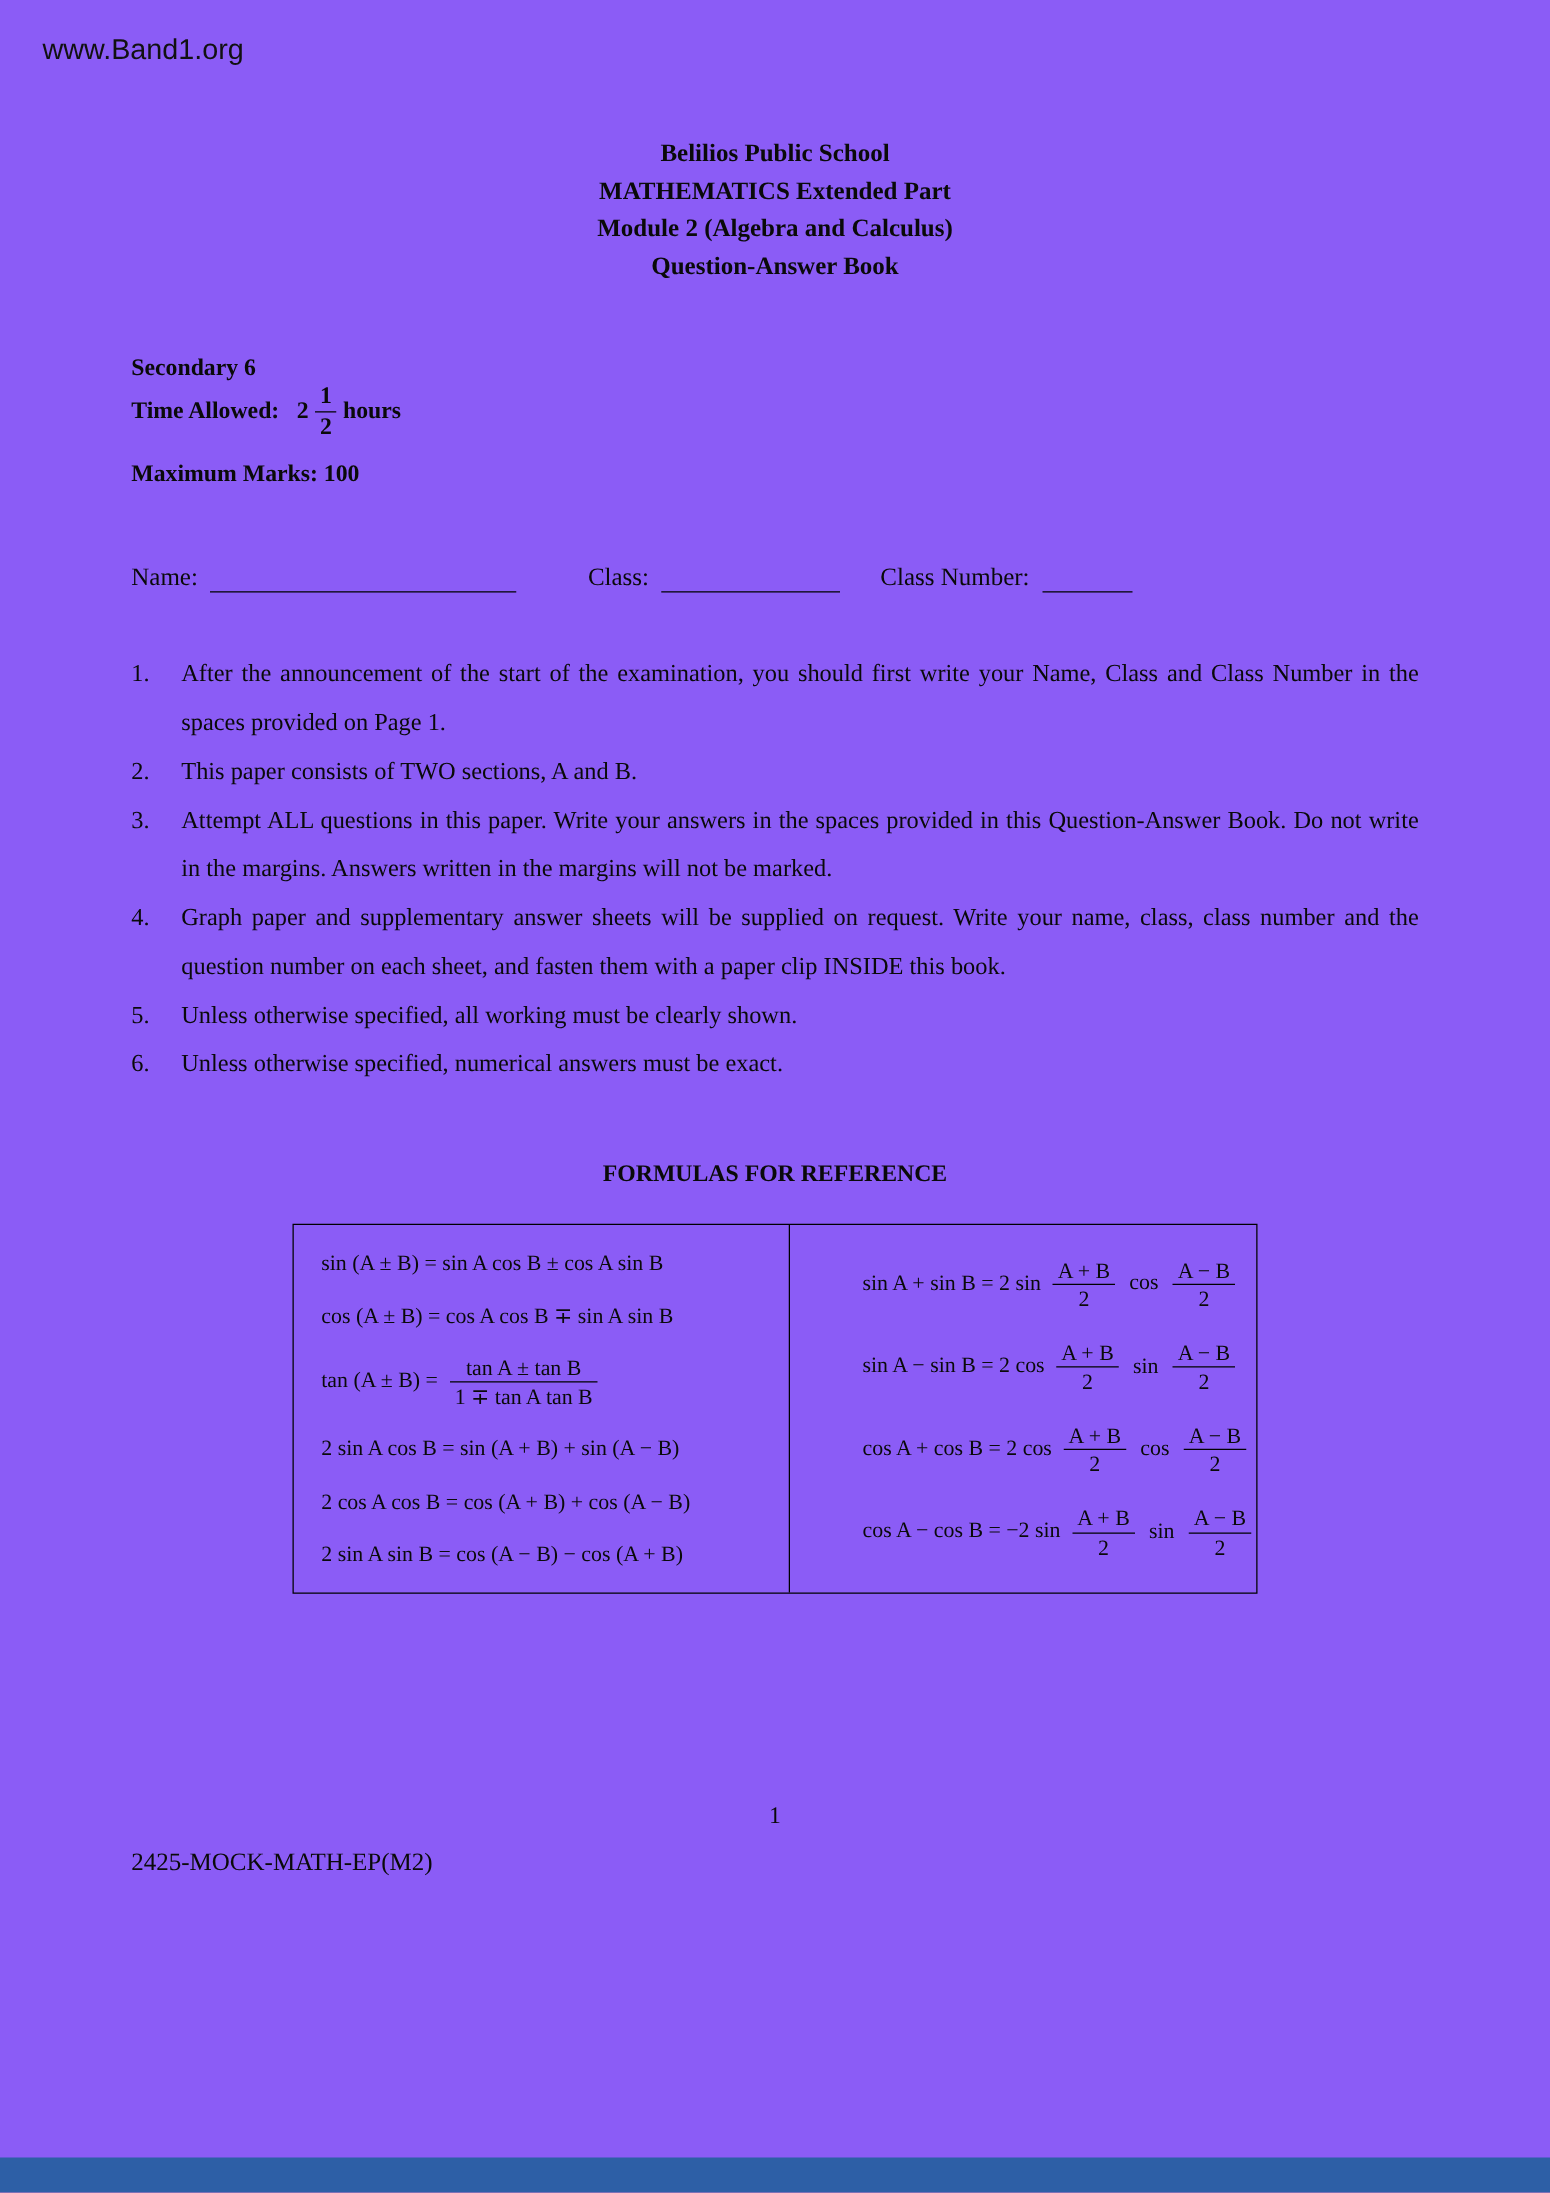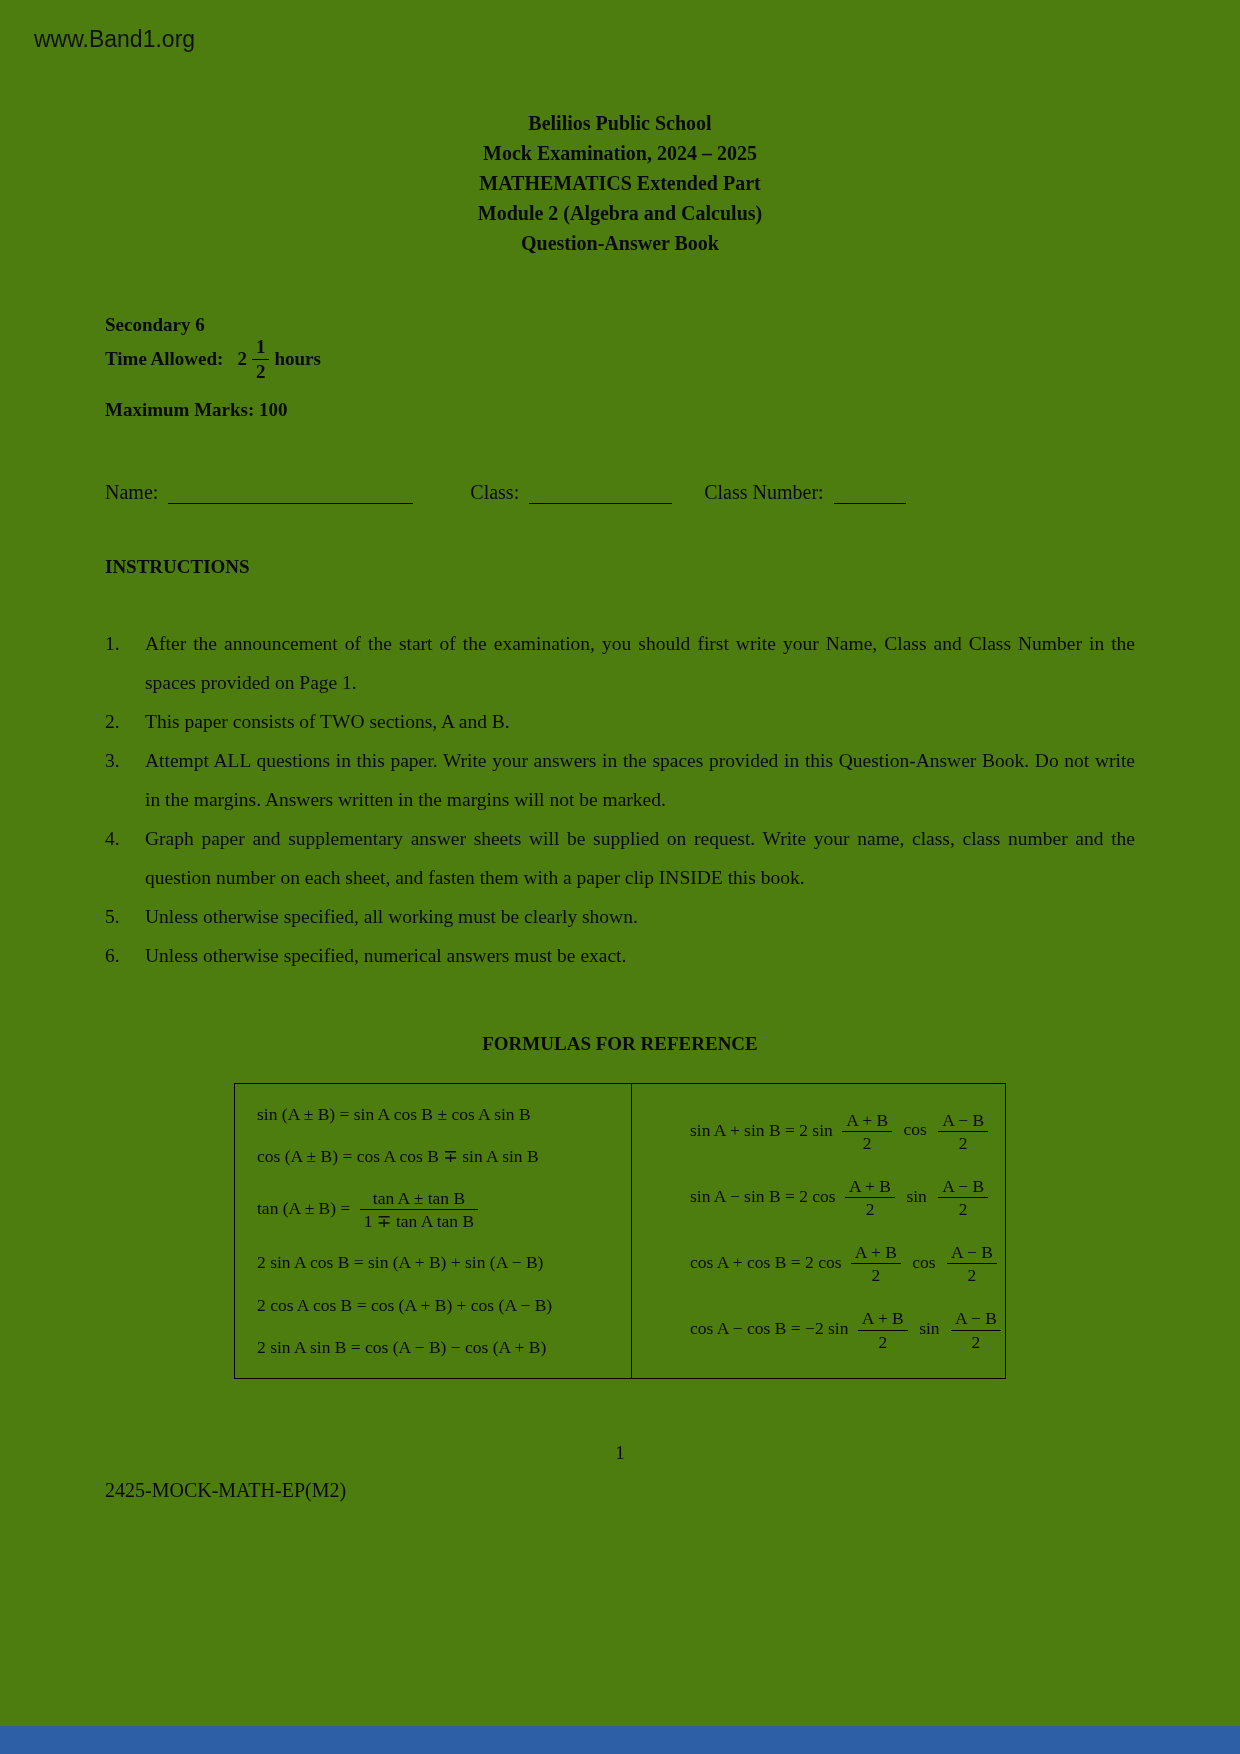--- a/index.html
+++ b/index.html
@@ -1,21 +1,21 @@
 <!DOCTYPE html>
 <html><head>
 <meta charset="utf-8">
 <style>
   * { margin:0; padding:0; box-sizing:border-box; }
   html,body { background:#888; }
   .page {
     position:relative;
     width:1240px; height:1754px;
     margin:0 auto;
-    background:#4d7c0f;
+    background:#8b5cf6;
     font-family:"Liberation Serif", serif;
     color:#0a0a0a;
     overflow:hidden;
   }
   .watermark {
     position:absolute; top:26px; left:34px;
     font-family:"Liberation Sans", sans-serif;
     font-size:23px; color:#111;
   }
   .content { padding:0 105px; }
@@ -110,21 +110,20 @@
 <body>
 
 <div class="page">
 
   <div class="watermark">www.Band1.org</div>
 
   <div class="content">
 
     <div class="title-block">
       <div>Belilios Public School</div>
-      <div>Mock Examination, 2024 – 2025</div>
       <div>MATHEMATICS Extended Part</div>
       <div>Module 2 (Algebra and Calculus)</div>
       <div>Question-Answer Book</div>
     </div>
 
     <div class="meta-row">
       <div>Secondary 6</div>
       <div class="right-meta">
         <div class="time-row">
           <span class="tlabel">Time Allowed:</span>
@@ -141,21 +140,20 @@
 
     <div class="fields-row">
       <span>Name:</span>
       <span class="blank w-name"></span>
       <span class="gap1">Class:</span>
       <span class="blank w-class"></span>
       <span class="gap2">Class Number:</span>
       <span class="blank w-cnum"></span>
     </div>
 
-    <div class="instructions-heading">INSTRUCTIONS</div>
 
     <div class="inst-list">
       <div class="li">
         <span class="num">1.</span>
         <div class="txt">After the announcement of the start of the examination, you should first write your Name, Class and Class Number in the spaces provided on Page 1.</div>
       </div>
       <div class="li">
         <span class="num">2.</span>
         <div class="txt">This paper consists of TWO sections, A and B.</div>
       </div>

